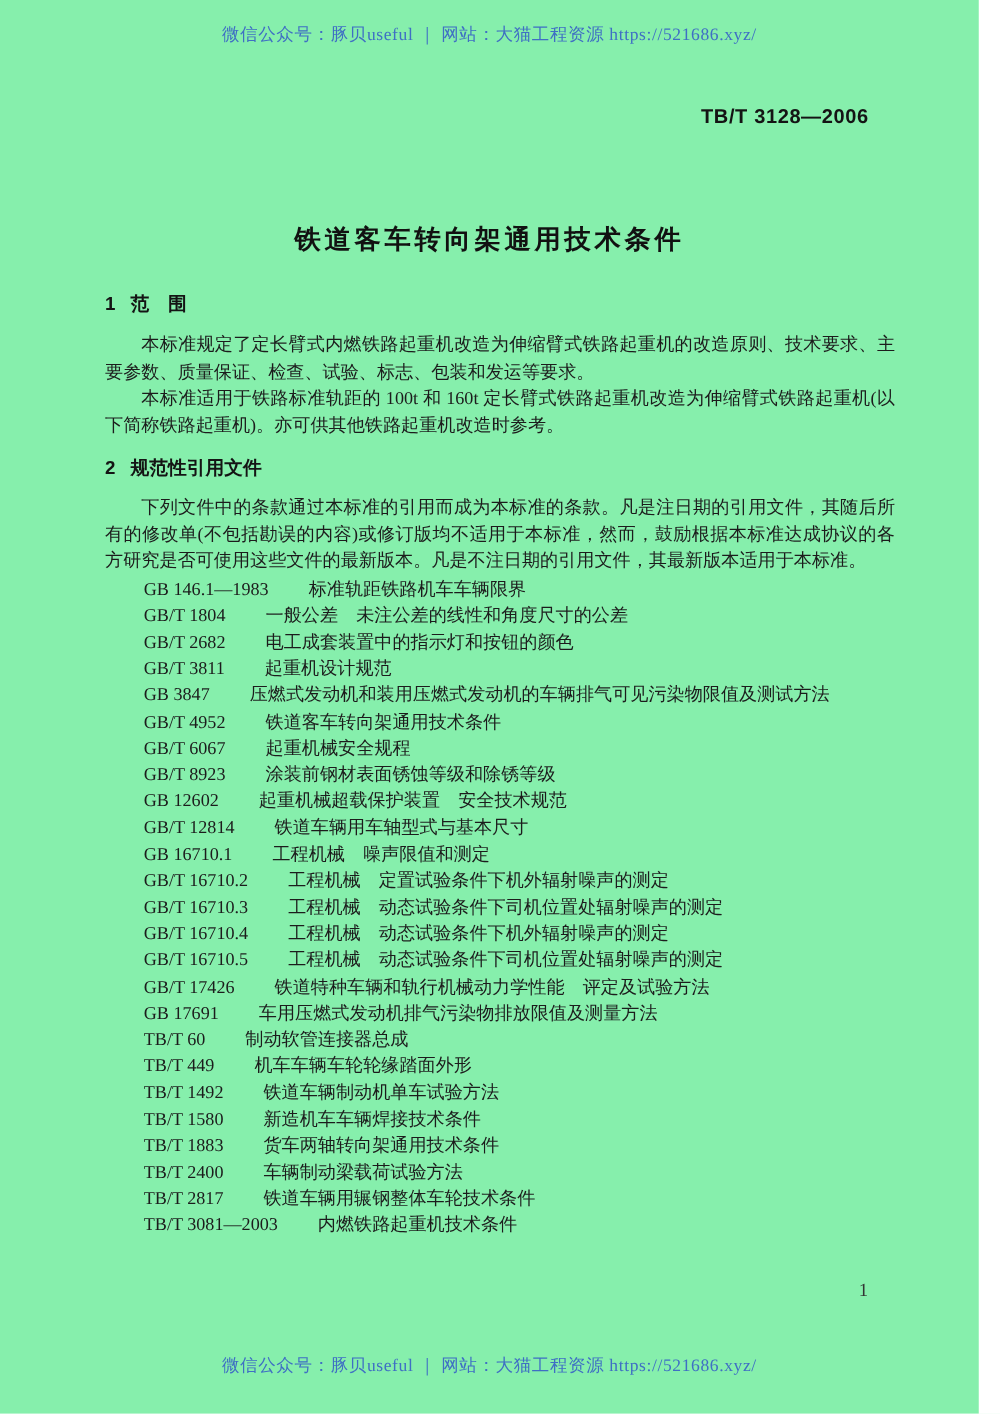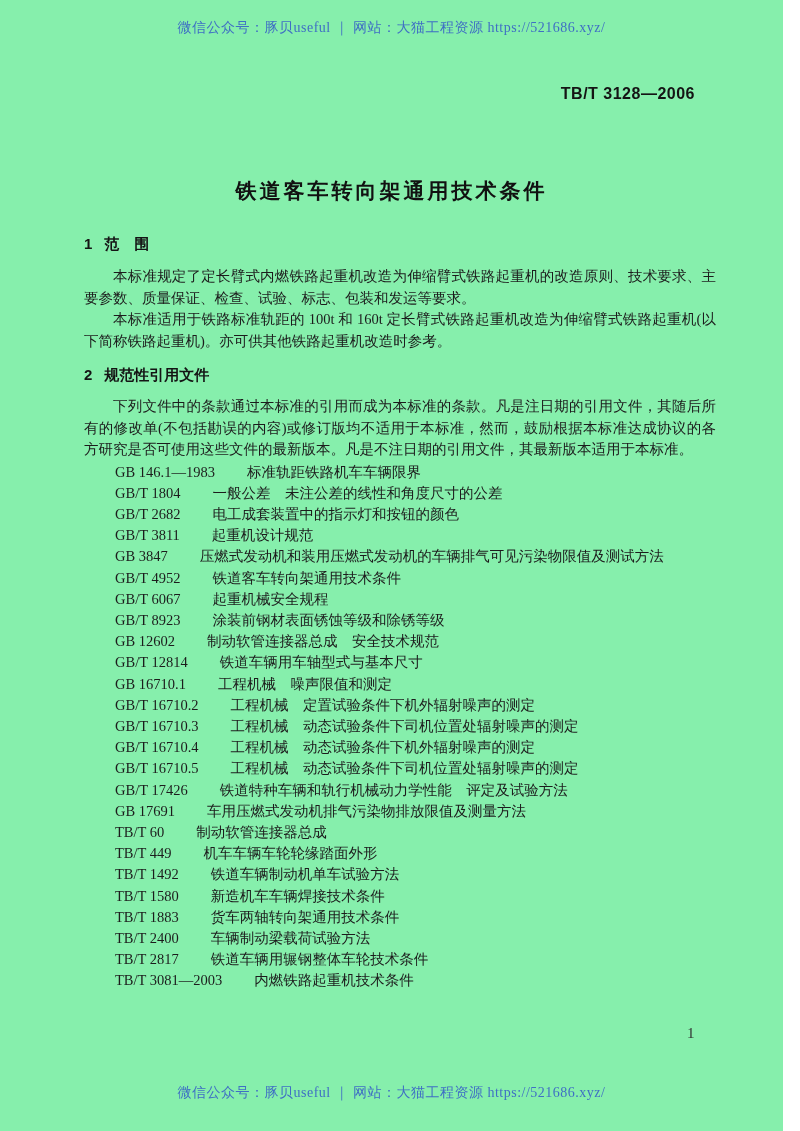--- a/index.html
+++ b/index.html
@@ -118,21 +118,21 @@
 
         <div class="ref-line">
           <span class="ref-code">GB/T 6067</span><span class="ref-title">起重机械安全规程</span>
         </div>
 
         <div class="ref-line">
           <span class="ref-code">GB/T 8923</span><span class="ref-title">涂装前钢材表面锈蚀等级和除锈等级</span>
         </div>
 
         <div class="ref-line">
-          <span class="ref-code">GB 12602</span><span class="ref-title">制动软管连接器总成　安全技术规范</span>
+          <span class="ref-code">GB 12602</span><span class="ref-title">起重机械超载保护装置　安全技术规范</span>
         </div>
 
         <div class="ref-line">
           <span class="ref-code">GB/T 12814</span><span class="ref-title">铁道车辆用车轴型式与基本尺寸</span>
         </div>
 
         <div class="ref-line">
           <span class="ref-code">GB 16710.1</span><span class="ref-title">工程机械　噪声限值和测定</span>
         </div>
 

